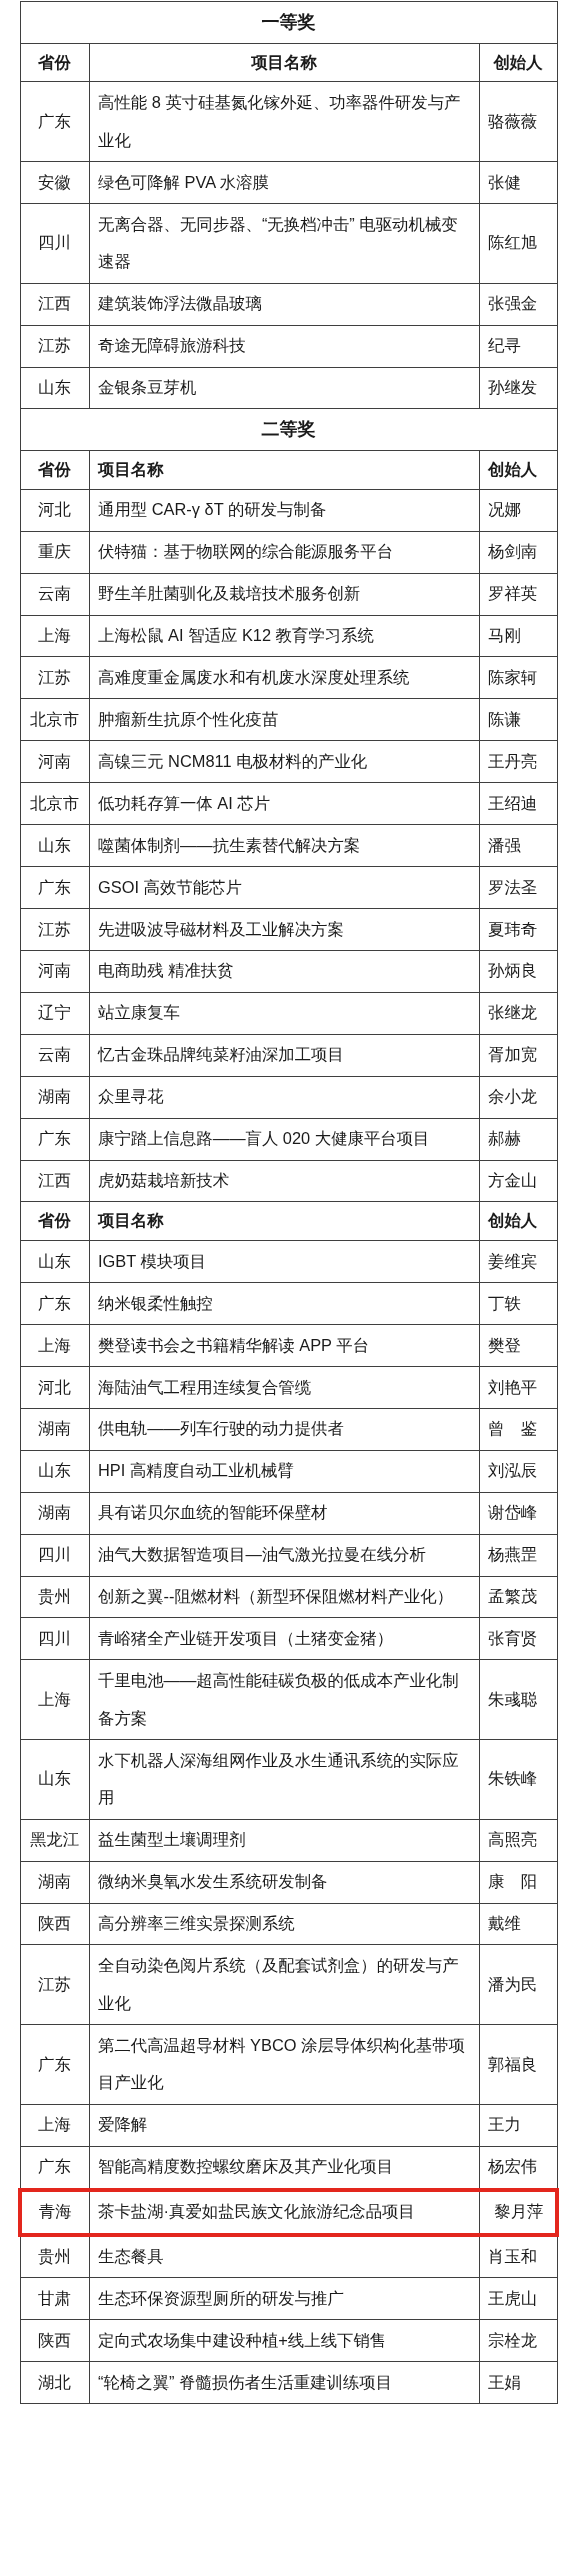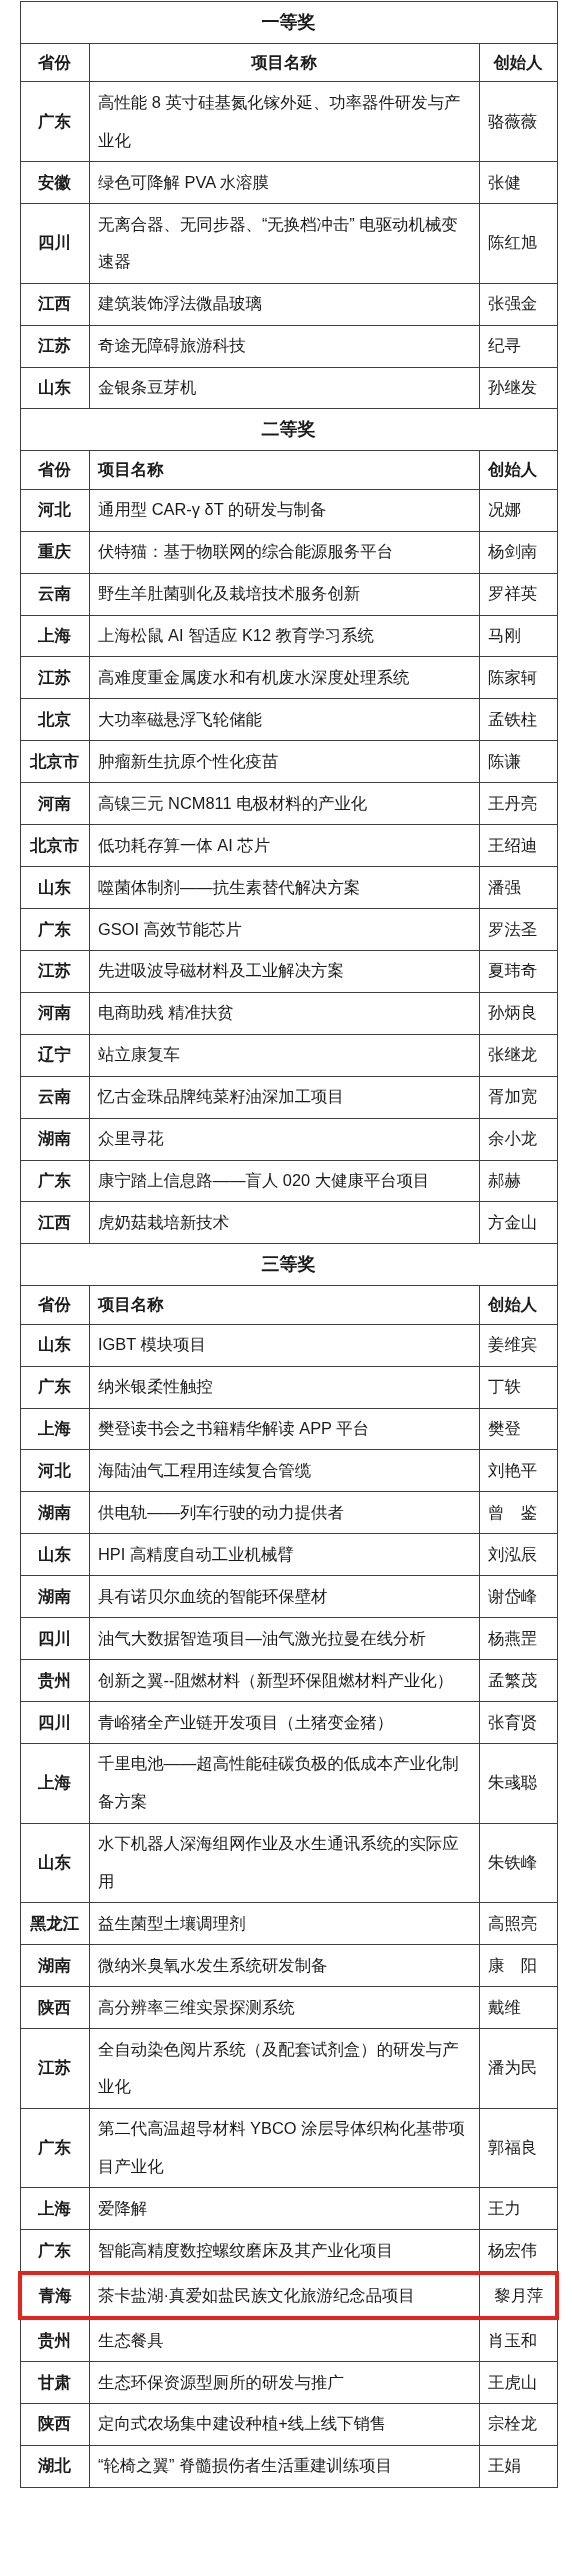--- a/index.html
+++ b/index.html
@@ -42,21 +42,21 @@
     padding: 0 8.5px;
   }
   tr.header-row th.col-0 { text-align: center; padding: 0 2.1px; }
   tr.header-row.centered th { text-align: center; }
   tr.data-row td {
     font-size: 16.4px;
     font-weight: 400;
     line-height: 2.3;
     padding: 1.6px 8.5px;
   }
-  tr.data-row td.col-0 { text-align: center; padding: 1.6px 2.1px; font-weight: bold; }
+  tr.data-row td.col-0 { text-align: center; padding: 1.6px 2.1px; }
   tr.data-row td.col-2 { padding: 1.6px 5.3px 1.6px 8.5px; }
   tr.highlight td {
     border-top: 4.2px solid var(--hl, #e3261d);
     border-bottom: 4.2px solid var(--hl, #e3261d);
   }
   tr.highlight td:first-child { border-left: 4.2px solid var(--hl, #e3261d); }
   tr.highlight td:last-child  { border-right: 4.2px solid var(--hl, #e3261d); text-align: center; }
 </style>
 </head>
 <body>
@@ -134,25 +134,20 @@
           <td class="col-0">上海</td>
           <td class="col-1">上海松鼠 AI 智适应 K12 教育学习系统</td>
           <td class="col-2">马刚</td>
         </tr>
         <tr class="data-row">
           <td class="col-0">江苏</td>
           <td class="col-1">高难度重金属废水和有机废水深度处理系统</td>
           <td class="col-2">陈家轲</td>
         </tr>
         <tr class="data-row">
-          <td class="col-0">北京</td>
-          <td class="col-1">大功率磁悬浮飞轮储能</td>
-          <td class="col-2">孟铁柱</td>
-        </tr>
-        <tr class="data-row">
           <td class="col-0">北京市</td>
           <td class="col-1">肿瘤新生抗原个性化疫苗</td>
           <td class="col-2">陈谦</td>
         </tr>
         <tr class="data-row">
           <td class="col-0">河南</td>
           <td class="col-1">高镍三元 NCM811 电极材料的产业化</td>
           <td class="col-2">王丹亮</td>
         </tr>
         <tr class="data-row">
@@ -197,23 +192,20 @@
         </tr>
         <tr class="data-row">
           <td class="col-0">广东</td>
           <td class="col-1">康宁踏上信息路——盲人 020 大健康平台项目</td>
           <td class="col-2">郝赫</td>
         </tr>
         <tr class="data-row">
           <td class="col-0">江西</td>
           <td class="col-1">虎奶菇栽培新技术</td>
           <td class="col-2">方金山</td>
-        </tr>
-        <tr class="section-row">
-          <td colspan="3" class="section-title">三等奖</td>
         </tr>
         <tr class="header-row">
           <th class="col-0">省份</th>
           <th class="col-1">项目名称</th>
           <th class="col-2">创始人</th>
         </tr>
         <tr class="data-row">
           <td class="col-0">山东</td>
           <td class="col-1">IGBT 模块项目</td>
           <td class="col-2">姜维宾</td>

